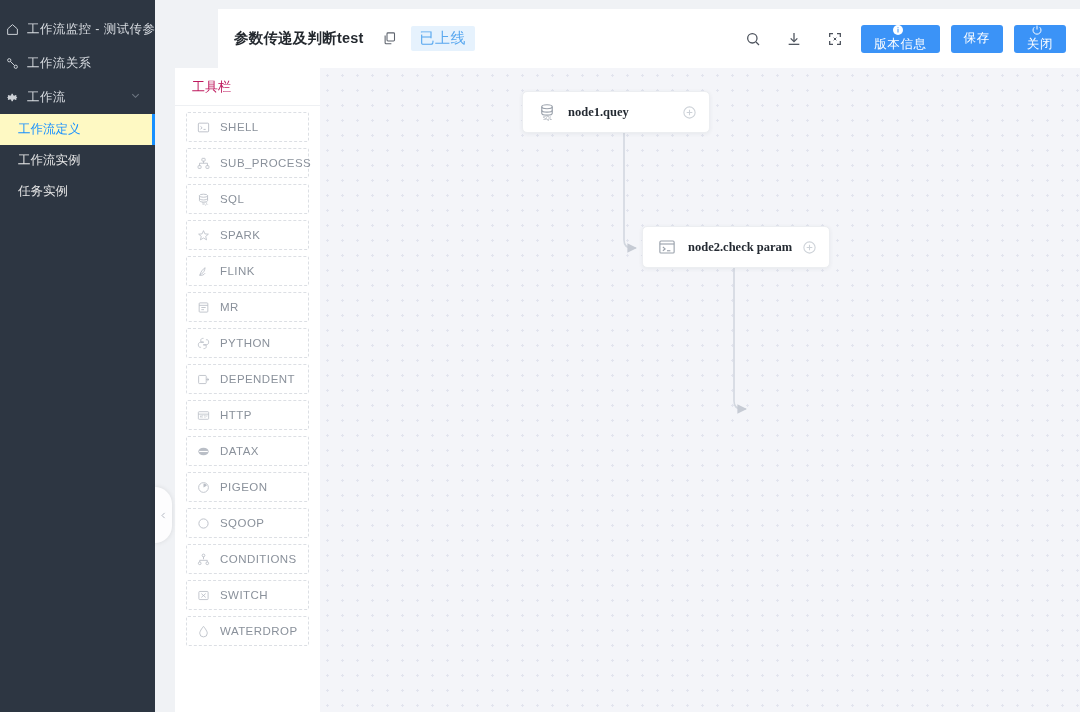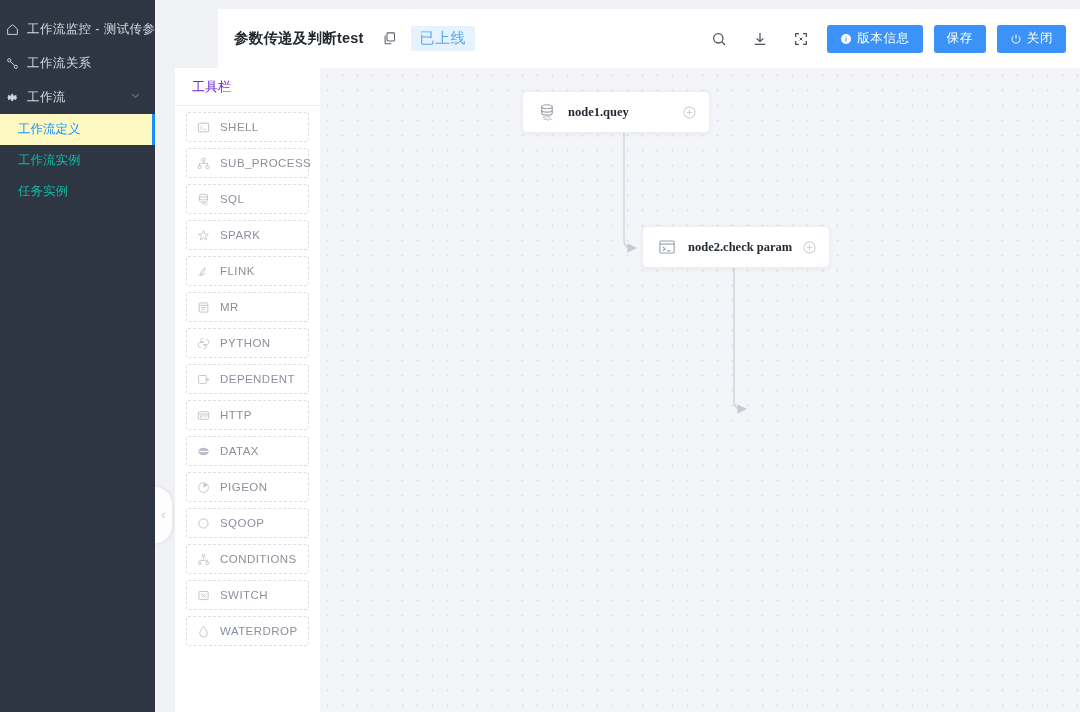--- a/index.html
+++ b/index.html
@@ -36,21 +36,21 @@
     opacity: .95;
   }
   .side-row .slabel { letter-spacing: .4px; }
   .side-row .chev { position: absolute; right: 14px; top: 50%; transform: translateY(-50%); opacity: .6; }
 
   .side-sub {
     height: 31px;
     display: flex; align-items: center;
     padding-left: 18px;
     font-size: 12.5px;
-    color: #14b8a6;
+    color: #e5e5e5;
     position: relative;
   }
   .side-sub.active {
     background: #fef9c3;
     color: #1890ff;
   }
   .side-sub.active::after {
     content: "";
     position: absolute; right: 0; top: 0; bottom: 0;
     width: 3px; background: #1890ff;
@@ -117,38 +117,39 @@
     background: #3b93f7;
     color: #fff;
     font-size: 12.5px;
     display: inline-flex; align-items: center; justify-content: center;
     padding: 0 13px;
     margin-left: 11px;
     border: none;
     cursor: pointer;
     letter-spacing: .6px;
     font-family: inherit;
+    flex-direction: column;
   }
   .hb-btn .bico { margin-right: 5px; display: inline-flex; align-items: center; }
 
   
   #toolbox {
     position: absolute;
     left: 20px; top: 68px;
     width: 145px;
     bottom: 0;
     background: #ffffff;
     overflow: hidden;
   }
   #toolbox-title {
     height: 38px;
     display: flex; align-items: center;
     padding-left: 17px;
     font-size: 13px;
-    color: #6d28d9;
+    color: #be185d;
     border-bottom: 1px solid #eef0f3;
   }
   #toolbox-list { padding: 6px 11px 10px 11px; }
   .tool-item {
     height: 30px;
     border: 1px dashed #dcdfe4;
     border-radius: 2px;
     display: flex; align-items: center;
     padding-left: 9px;
     margin-bottom: 6px;

